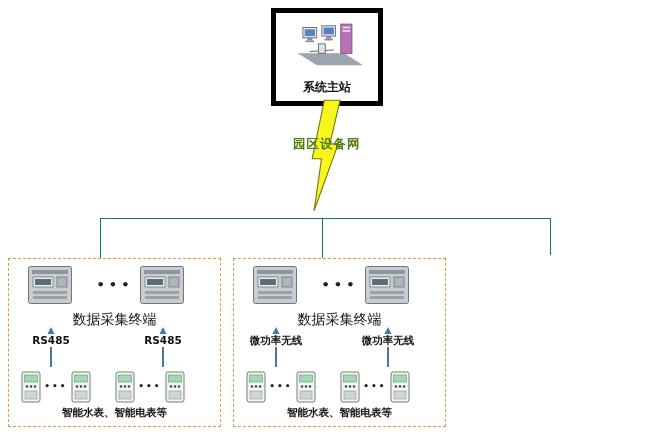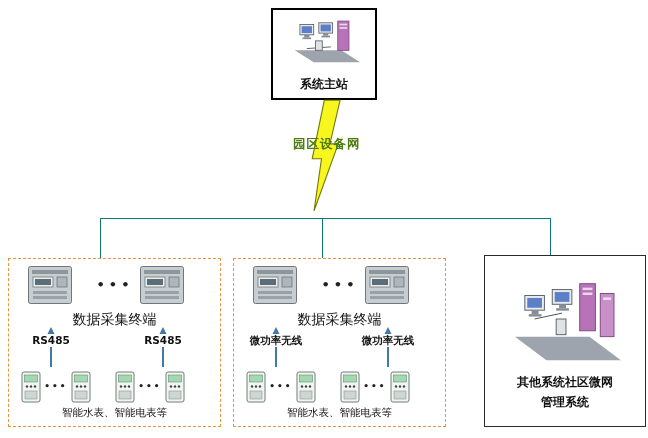--- a/index.html
+++ b/index.html
@@ -13,21 +13,21 @@
   }
   .abs { position: absolute; }
 
   
   .line-h { position: absolute; height: 0; border-top: 1px solid #0e7878; }
   .line-v { position: absolute; width: 0; border-left: 1px solid #0e7878; }
 
   
   .master-box {
     position: absolute; left: 271px; top: 8px; width: 102px; height: 88px;
-    border: 2px solid #000000; background: #ffffff;
+    border: 5px solid #000000; background: #ffffff;
   }
   .cluster-box {
     position: absolute; top: 258px; width: 211px; height: 167px;
     border: 1.6px dashed #e8943a; background: #ffffff;
   }
   .other-box {
     position: absolute; left: 484px; top: 255px; width: 160px; height: 170px;
     border: 1.6px solid #2b2b2b; background: #ffffff;
   }
   .master-label {
@@ -43,21 +43,21 @@
     position: absolute; top: 52px; left: 0; width: 100%;
     font-size: 14px; font-weight: normal; text-align: center; color: #111;
   }
   .link-label {
     position: absolute; top: 75px; width: 84px;
     font-size: 10.5px; font-weight: bold; text-align: center; color: #111;
     background: #ffffff; line-height: 13px;
   }
   .meters-label {
     position: absolute; top: 147px; left: 0; width: 100%;
-    font-size: 10.5px; font-weight: normal; text-align: center; color: #111;
+    font-size: 10.5px; font-weight: bold; text-align: center; color: #111;
   }
   .other-label {
     position: absolute; top: 116px; left: 0; width: 100%;
     font-size: 12px; font-weight: bold; text-align: center; color: #111;
     line-height: 20px;
   }
   .dots {
     position: absolute; font-weight: bold; color: #222;
     letter-spacing: 4px; text-align: center;
   }
@@ -223,23 +223,14 @@
         <use href="#sym-meter"></use>
       </svg>
     <div class="dots dots-meter" style="left:128px;">•••</div>
     <svg class="icon abs" style="left:156px; top:112px;" width="20" height="32">
         <use href="#sym-meter"></use>
       </svg>
 
     <div class="meters-label">智能水表、智能电表等</div>
   </div>
 
-  <div class="other-box">
-    <svg class="icon abs" style="left:16px; top:14px;" width="128" height="98">
-      <use href="#sym-bigstation"></use>
-    </svg>
-    <div class="other-label">
-      <div>其他系统社区微网</div>
-      <div>管理系统</div>
-    </div>
-  </div>
 
 </div>
 
 </body></html>

